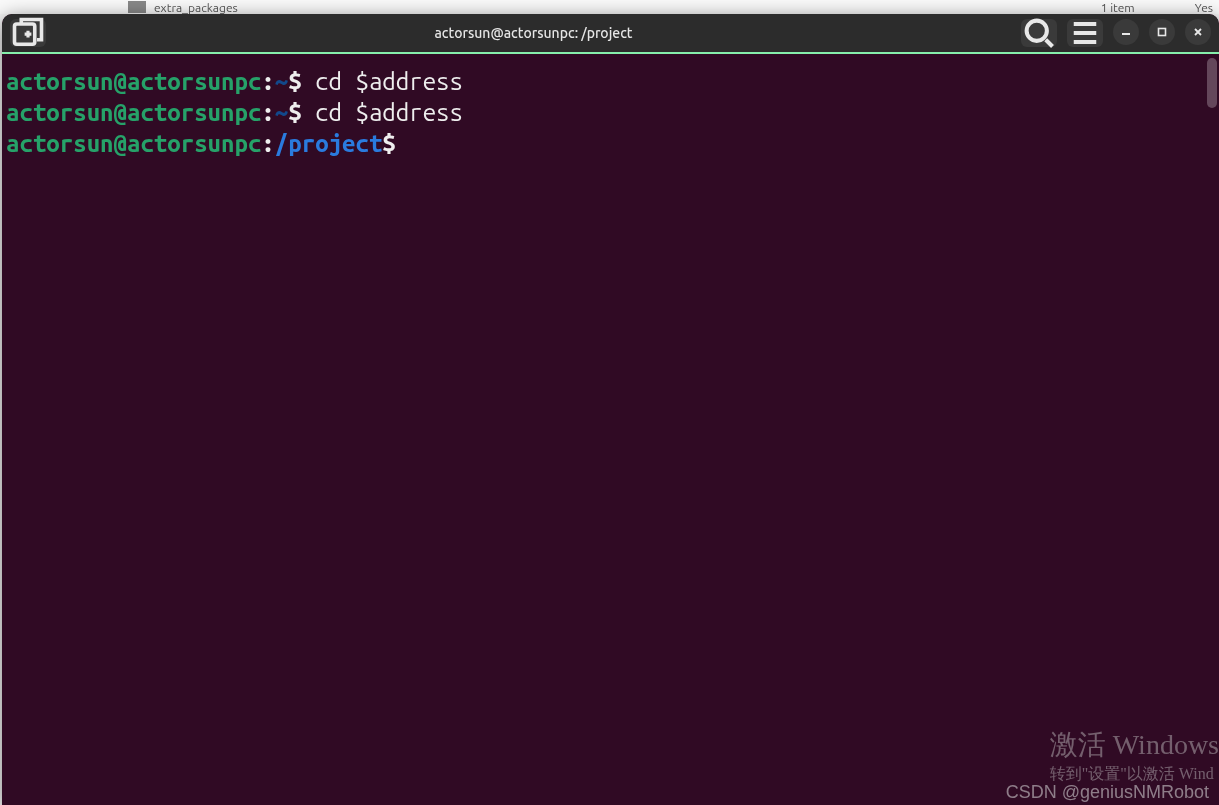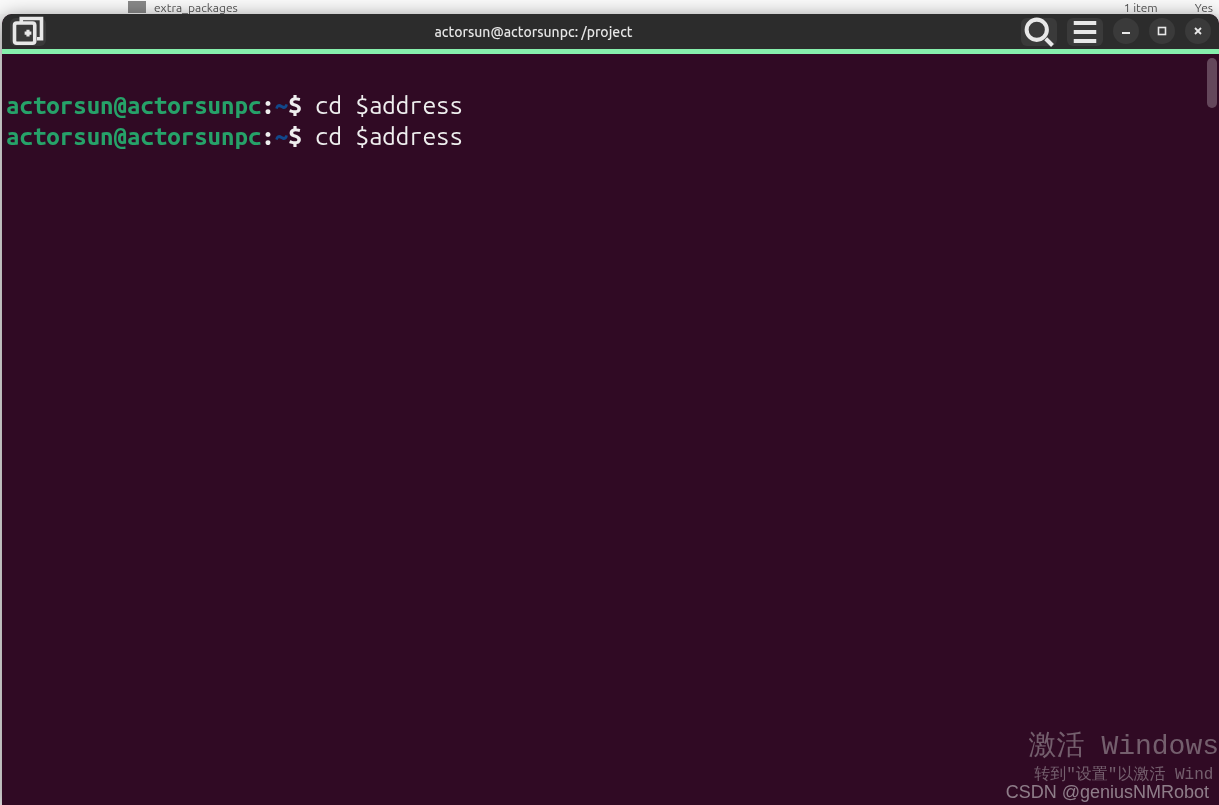--- a/index.html
+++ b/index.html
@@ -21,21 +21,21 @@
       color: #555;
       background: #fafafa;
     }
     .bg-file-icon {
       width: 18px; height: 12px;
       background: #888;
       margin-left: 128px;
       margin-right: 8px;
     }
     .bg-file-name { color: #555; }
-    .bg-right { margin-left: auto; display: flex; gap: 37px; padding-right: 6px; }
+    .bg-right { margin-left: auto; display: flex; gap: 60px; padding-right: 6px; }
 
     .terminal-window {
       position: absolute;
       left: 2px;
       top: 14px;
       width: 1217px;
       height: 791px;
       background: #300a24;
       border-radius: 10px 10px 0 0;
       overflow: hidden;
@@ -43,21 +43,21 @@
       display: flex;
       flex-direction: column;
     }
     .titlebar {
       height: 40px;
       background: #2c2c2c;
       display: flex;
       align-items: center;
       padding: 12px 8px;
       border-radius: 10px 10px 0 0;
-      border-bottom: 5px solid #86efac;
+      border-bottom: 2px solid #86efac;
     }
     .title-btn {
       width: 36px; height: 28px;
       border-radius: 6px;
       background: #3a3a3a;
       display: flex; align-items: center; justify-content: center;
       color: #e8e8e8;
       font-size: 14px;
       cursor: pointer;
     }
@@ -74,28 +74,27 @@
       border-radius: 50%;
       background: #3a3a3a;
       display: flex; align-items: center; justify-content: center;
       color: #e8e8e8;
       cursor: pointer;
     }
     .circle-btn svg { width: 12px; height: 12px; }
 
     .terminal-body {
       flex: 1;
-      padding: 4px 4px;
+      padding: 12px 4px;
       font-family: "Ubuntu Mono", "DejaVu Sans Mono", monospace;
       font-size: 24px;
       line-height: 1.3;
       color: #eee;
       font-weight: bold;
       position: relative;
-      margin-top: 32px;
     }
     .line { white-space: pre; }
     .user-host { color: #26a269; }
     .colon { color: #eee; }
     .path-home { color: #12488b; }
     .path-dir { color: #2a7bde; }
     .dollar { color: #eee; }
     .cmd { color: #eee; font-weight: normal; }
 
     .scrollbar {
@@ -105,23 +104,23 @@
       width: 10px;
       height: 50px;
       background: rgba(255,255,255,0.25);
       border-radius: 5px;
     }
 
     .watermark {
       position: absolute;
       right: 0;
       bottom: 20px;
-      text-align: center;
+      text-align: left;
       color: rgba(200,200,200,0.45);
-      font-family: Liberation Mono, monospace;
+      font-family: Liberation Serif, serif;
       pointer-events: none;
     }
     .watermark .big { font-size: 28px; font-weight: 300; }
     .watermark .small { font-size: 16px; }
     .csdn {
       position: absolute;
       right: 10px;
       bottom: 2px;
       color: rgba(220,220,220,0.55);
       font-size: 18px;
@@ -176,20 +175,21 @@
         <svg viewBox="0 0 12 12" stroke="currentColor" stroke-width="1.8">
             <path d="M3 3 l6 6 M9 3 l-6 6"></path>
           </svg>
       </div>
     </div>
   </div>
 
   <div class="terminal-body" id="terminal-lines">
   <div class="line"><span class="user-host">actorsun@actorsunpc</span><span class="colon">:</span><span class="path-home">~</span><span class="dollar">$ </span><span class="cmd">cd $address</span></div>
       <div class="line"><span class="user-host">actorsun@actorsunpc</span><span class="colon">:</span><span class="path-home">~</span><span class="dollar">$ </span><span class="cmd">cd $address</span></div>
+      <div class="line"><span class="user-host">actorsun@actorsunpc</span><span class="colon">:</span><span class="path-dir">/project</span><span class="dollar">$ </span><span class="cmd"></span></div>
     </div>
 
   <div class="scrollbar"></div>
 
   <div class="watermark">
     <div class="big">激活 Windows</div>
     <div class="small">转到"设置"以激活 Wind</div>
   </div>
   <div class="csdn">CSDN @geniusNMRobot</div>
 </div>

